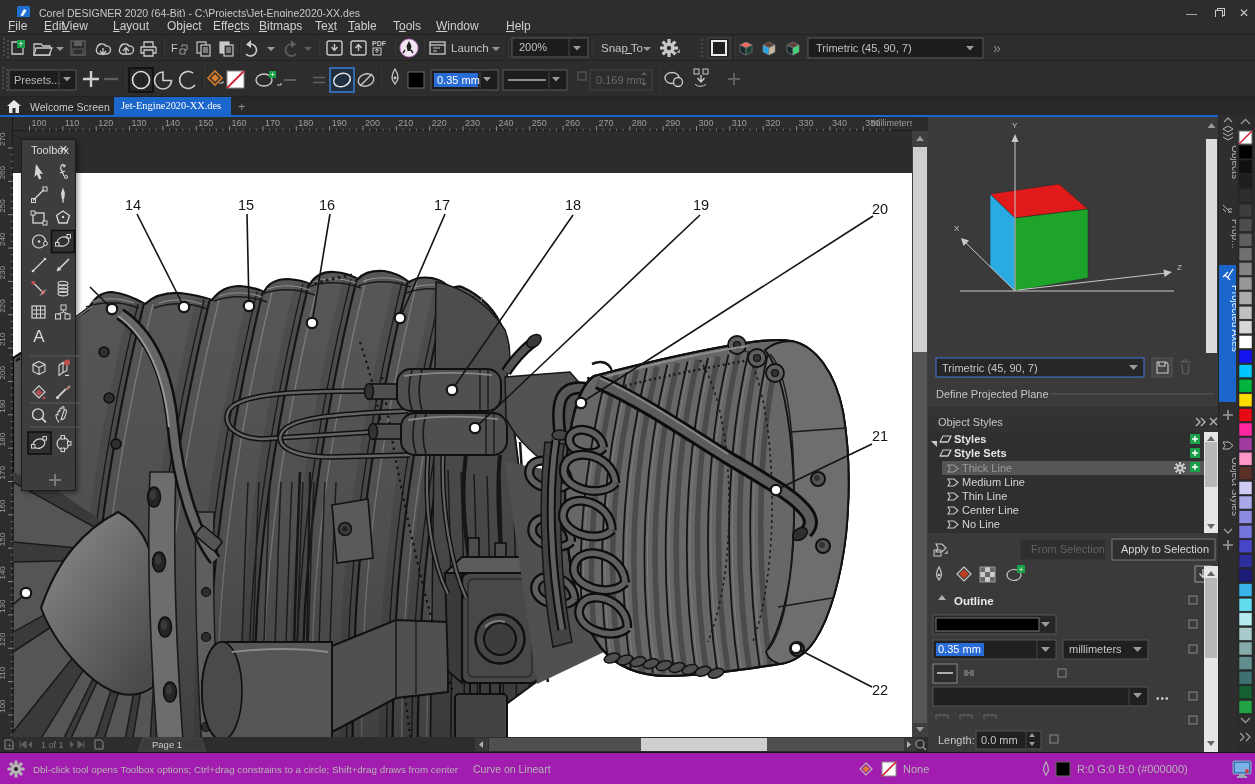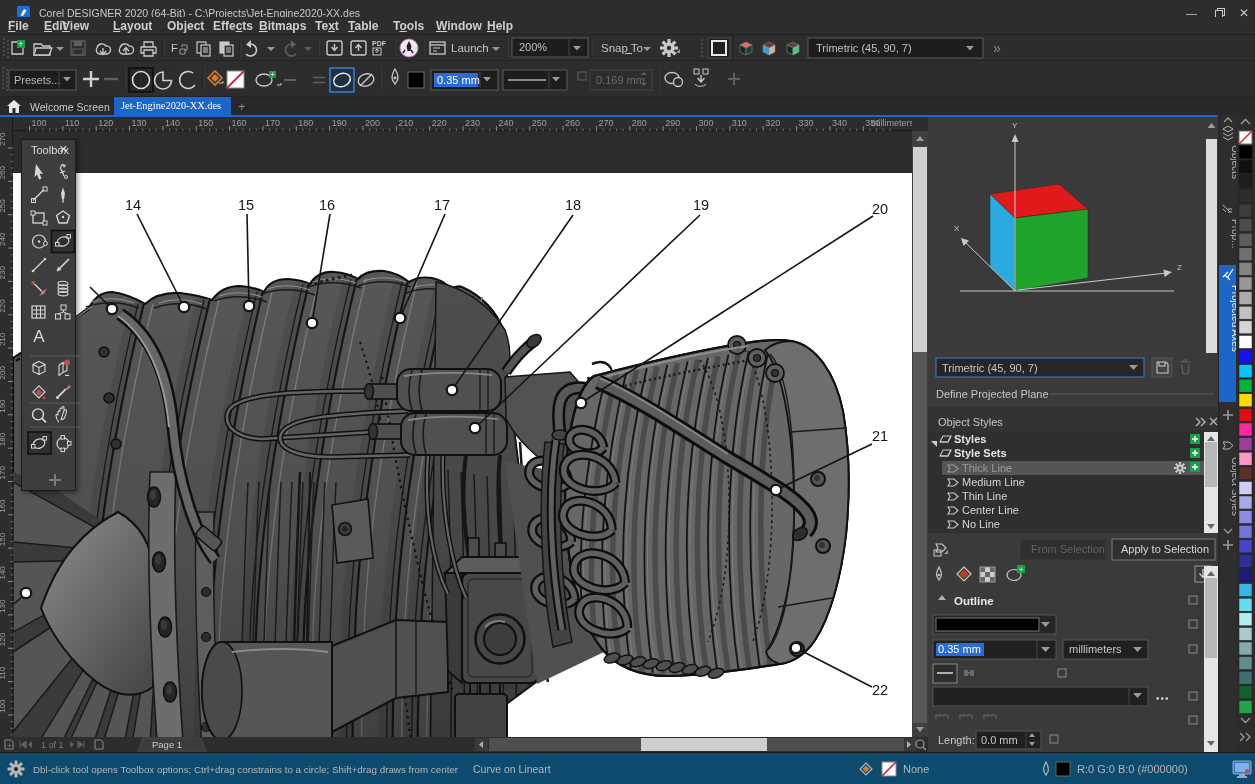--- a/index.html
+++ b/index.html
@@ -10,21 +10,21 @@
 
 
 #titlebar { left:0; top:4px; width:1255px; height:17px; background:#2d2d2d; }
 #titlebar .ticon { left:17px; top:2px; width:13px; height:13px; }
 #titlebar .ttext { left:39px; top:3px; color:#c9c9c9; font-size:10.5px; }
 .winbtn { top:3px; color:#c9c9c9; font-size:11px; }
 
 
 #menubar { left:0; top:17px; width:1255px; height:18px; background:#2d2d2d;
   border-bottom:1px solid #202020; color:#cecece; font-size:12px; }
-#menubar span.mi { position:absolute; top:2px;font-weight:bold; }
+#menubar span.mi { position:absolute; top:2px; }
 u.mn { text-decoration:underline; text-underline-offset:1px; }
 
 
 #toolbar1 { left:0; top:35px; width:1255px; height:26px; background:#2d2d2d; border-bottom:1px solid #232323;}
 #toolbar2 { left:0; top:61px; width:1255px; height:36px; background:#2d2d2d; border-bottom:1px solid #232323;}
 
 
 #tabbar { left:0; top:97px; width:1255px; height:18px; background:#282828; z-index:5;padding-left:20px; }
 #tabbar .blue { position:absolute; left:0; top:18px; width:1218px; height:2px; background:#1b66cb; }
 #activeTab { position:absolute; left:114px; top:0; width:117px; height:18px; background:#1b66cb;
@@ -47,21 +47,21 @@
   border:1px solid #1c1c1c; box-shadow:2px 2px 5px rgba(0,0,0,0.4); }
 #toolbox .tbtitle { position:absolute; left:9px; top:4px; color:#dadada; font-size:11px; }
 #toolbox .tbx { position:absolute; right:7px; top:3px; color:#dadada; font-size:11px; }
 
 
 #docker { left:928px; top:97px; width:290px; height:655px; background:#3a3a3a; }
 #tabstrip { left:1218px; top:97px; width:18px; height:655px; background:#2e2e2e; border-left:1px solid #252525; }
 #palette { left:1236px; top:97px; width:19px; height:687px; background:#2c2c2c; }
 
 
-#statusbar { left:0; top:752px; width:1255px; height:32px; background:#0c4a6e; border-top:1px solid #161616;
+#statusbar { left:0; top:752px; width:1255px; height:32px; background:#a21caf; border-top:1px solid #161616;
   color:#b5b5b5; font-size:11px; }
 </style>
 </head>
 <body>
 <div id="app">
 
   <div id="titlebar" class="abs">
     <svg class="abs ticon" viewBox="0 0 13 13">
         <rect width="13" height="13" rx="2" fill="#1f6fd0"></rect>
         <path d="M3.5 9.5 L7 3 L9.5 4.5 L6 10 Z" fill="#fff"></path>
@@ -80,21 +80,21 @@
     <span class="mi" style="left:44px"><u class="mn">E</u>dit</span>
     <span class="mi" style="left:62px"><u class="mn">V</u>iew</span>
     <span class="mi" style="left:113px"><u class="mn">L</u>ayout</span>
     <span class="mi" style="left:167px">Object</span>
     <span class="mi" style="left:213px">Effe<u class="mn">c</u>ts</span>
     <span class="mi" style="left:259px"><u class="mn">B</u>itmaps</span>
     <span class="mi" style="left:315px">Te<u class="mn">x</u>t</span>
     <span class="mi" style="left:348px"><u class="mn">T</u>able</span>
     <span class="mi" style="left:393px">T<u class="mn">o</u>ols</span>
     <span class="mi" style="left:436px"><u class="mn">W</u>indow</span>
-    <span class="mi" style="left:487px"><u class="mn">H</u>elp</span>
+    <span class="mi" style="left:506px"><u class="mn">H</u>elp</span>
   </div>
 
   <div id="toolbar1" class="abs">
     <svg class="abs" style="left:0;top:0" width="1255" height="26" id="tb1svg">
         <circle cx="4" cy="4" r="1" fill="#555"></circle>
         <circle cx="8" cy="6" r="1" fill="#555"></circle>
         <circle cx="4" cy="8" r="1" fill="#555"></circle>
         <circle cx="8" cy="10" r="1" fill="#555"></circle>
         <circle cx="4" cy="12" r="1" fill="#555"></circle>
         <circle cx="8" cy="14" r="1" fill="#555"></circle>

